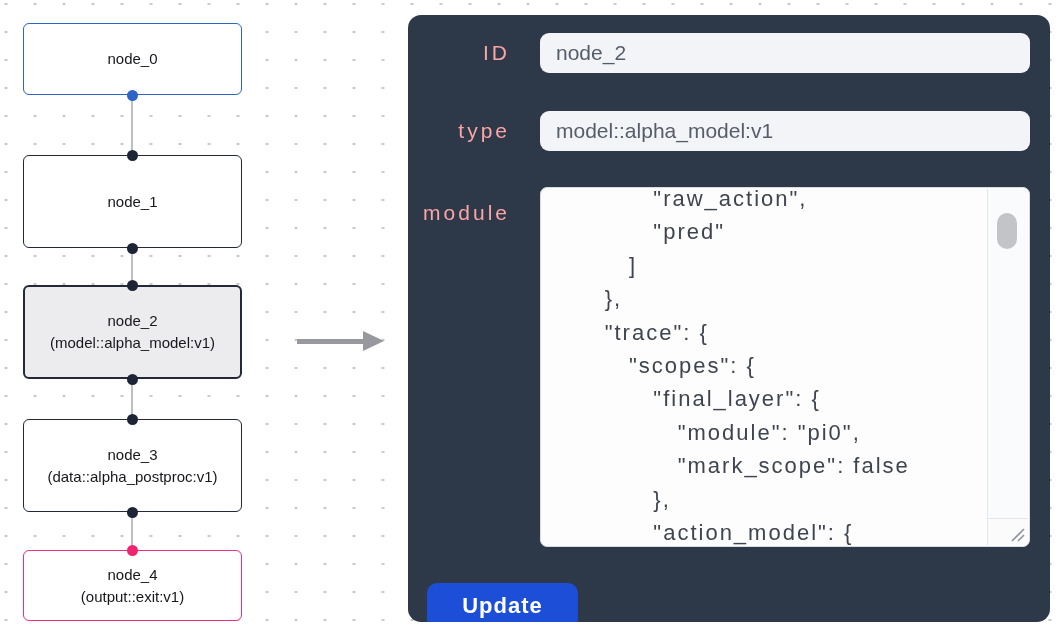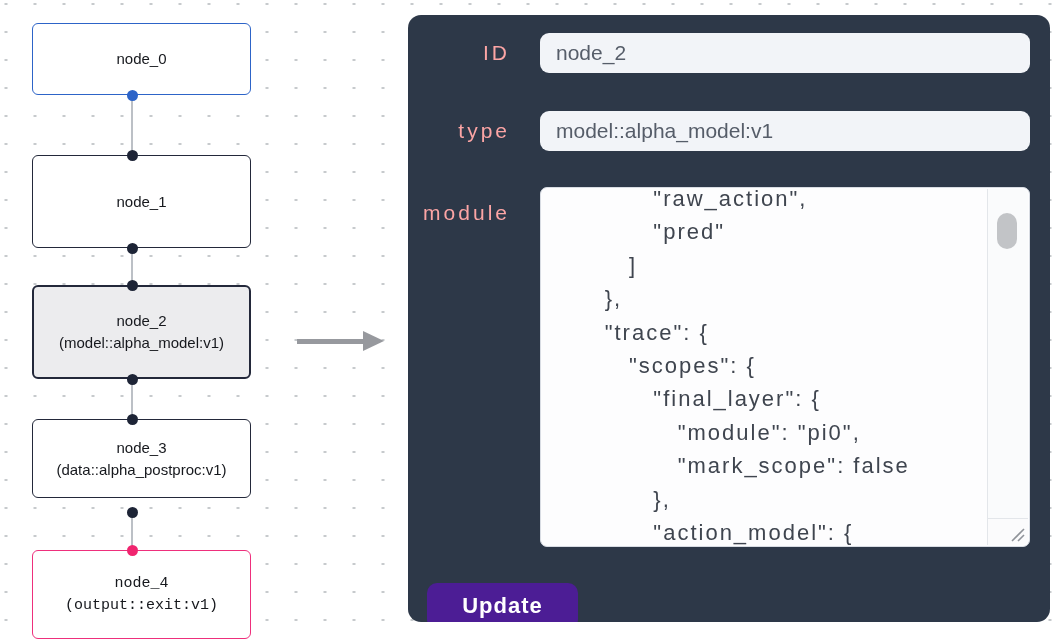--- a/index.html
+++ b/index.html
@@ -9,31 +9,31 @@
     background:#ffffff;
   }
   .stage{
     position:relative;width:1062px;height:643px;overflow:hidden;
     background-image:radial-gradient(circle,#c7cacd 1.3px,transparent 1.5px);
     background-size:29px 28px;
     background-position:-8.5px -10px;
   }
   
   .node{
-    position:absolute;left:32px;width:219px;box-sizing:border-box;
+    position:absolute;left:23px;width:219px;box-sizing:border-box;
     background:#ffffff;border:1.5px solid #23283a;border-radius:6px;
     display:flex;flex-direction:column;align-items:center;justify-content:center;
     text-align:center;font-size:15px;line-height:22px;color:#16181d;
     padding:8px 18px;word-break:break-all;z-index:2;
   }
   .n0{top:23px;height:72px;border-color:#2d64c8;}
   .n1{top:155px;height:93px;}
   .n2{top:285px;height:94px;background:#ececee;border-width:2px;}
-  .n3{top:419px;height:79px;}
-  .n4{top:550px;height:89px;border-color:#ee2f7c;font-family:Liberation Mono, monospace;}
+  .n3{top:419px;height:93px;}
+  .n4{top:550px;height:71px;border-color:#ee2f7c;}
   .edge{position:absolute;left:131px;width:2px;background:#bcc0c6;z-index:1;}
   .e0{top:95px;height:60px;}
   .e1{top:248px;height:37px;}
   .e2{top:379px;height:40px;}
   .e3{top:512px;height:38px;}
   .handle{position:absolute;left:127px;width:11px;height:11px;border-radius:50%;
     background:#1d2436;z-index:3;}
   .h-blue{background:#2d64c8;}
   .h-pink{background:#f0256f;}
   
@@ -85,21 +85,21 @@
     background:#c2c4c7;
   }
   .ta-corner{
     position:absolute;right:1px;bottom:1px;width:40px;height:26px;
     border-top:1px solid #e3e6ea;border-left:1px solid #e3e6ea;
     background:#fbfbfc;border-radius:0 0 6px 0;
   }
   .grip{position:absolute;right:2px;bottom:2px;}
   .update-btn{
     position:absolute;left:19px;top:568px;width:151px;height:46px;
-    background:#4c1d95;border:none;border-radius:10px;cursor:pointer;
+    background:#1d4ed8;border:none;border-radius:10px;cursor:pointer;
     color:#ffffff;font-family:"Liberation Sans",sans-serif;font-size:22px;
     font-weight:600;letter-spacing:1px;
     display:flex;align-items:center;justify-content:center;
   }
 </style>
 </head>
 <body>
 
 <div class="stage">
 

